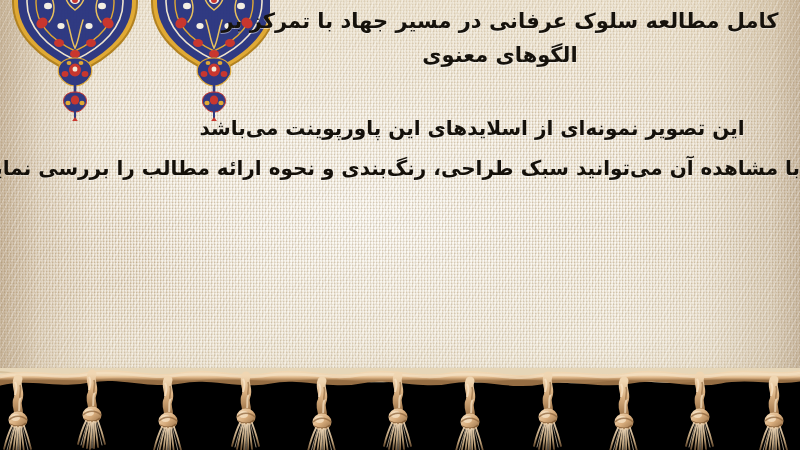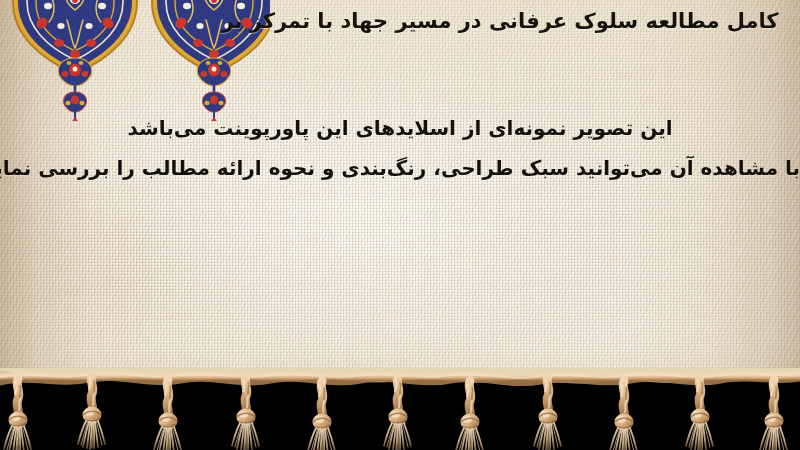--- a/index.html
+++ b/index.html
@@ -101,21 +101,21 @@
     font-size: 21px;
     line-height: 34px;
     font-weight: 700;
     letter-spacing: 0;
     text-shadow: 0 1px 0 rgba(255,255,255,0.45);
   }
   .body-block {
     position: absolute;
     top: 108px;
     right: 0px;
-    width: 800px;
+    width: 656px;
     text-align: center;
     color: #14100a;
     font-size: 20px;
     line-height: 40px;
     font-weight: 700;
     text-shadow: 0 1px 0 rgba(255,255,255,0.4);
     margin-left: 9px;
   }
   .body-line { display: block; white-space: nowrap; }
 
@@ -214,20 +214,21 @@
         <use href="#dropper" x="214" y="126"></use>
       </g>
     </svg>
   </div>
 
   <div class="text-layer">
 
     <div class="title">
       <span>کامل مطالعه سلوک عرفانی در مسیر جهاد با تمرکز بر</span>
       <br>
+      <span>الگوهای معنوی</span>
     </div>
 
     <div class="body-block">
       <span class="body-line">این تصویر نمونه‌ای از اسلایدهای این پاورپوینت می‌باشد</span>
       <span class="body-line">با مشاهده آن می‌توانید سبک طراحی، رنگ‌بندی و نحوه ارائه مطالب را بررسی نمایید</span>
     </div>
 
   </div>
 
   <div class="fringe-band">

